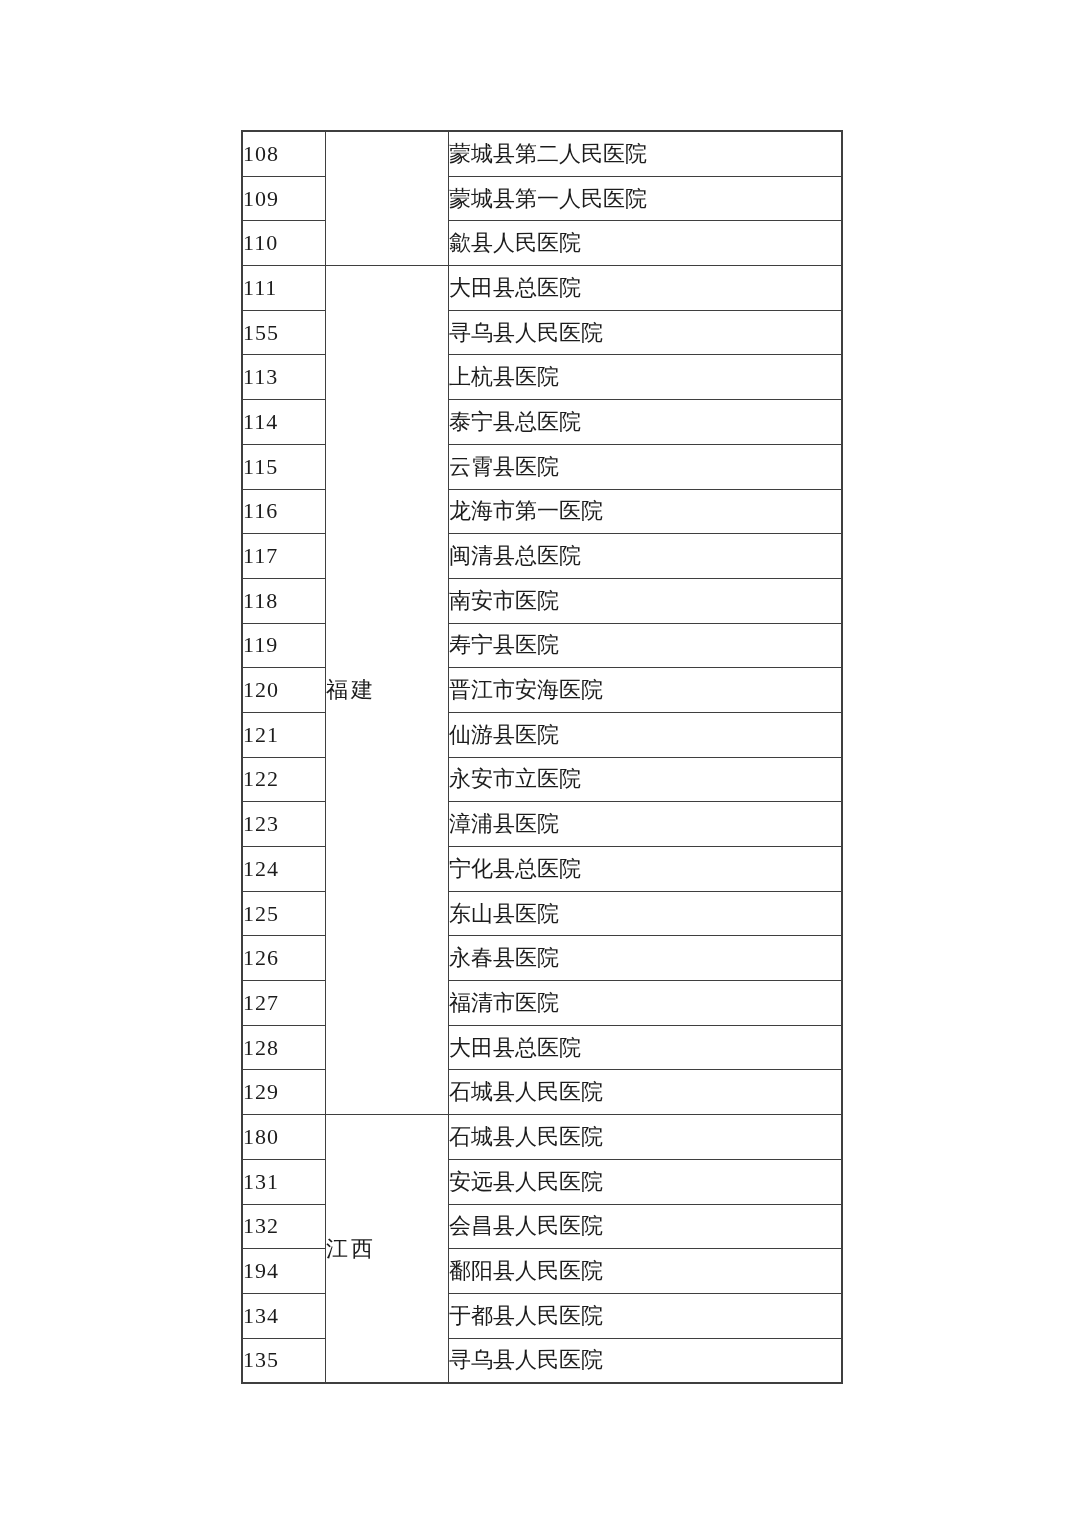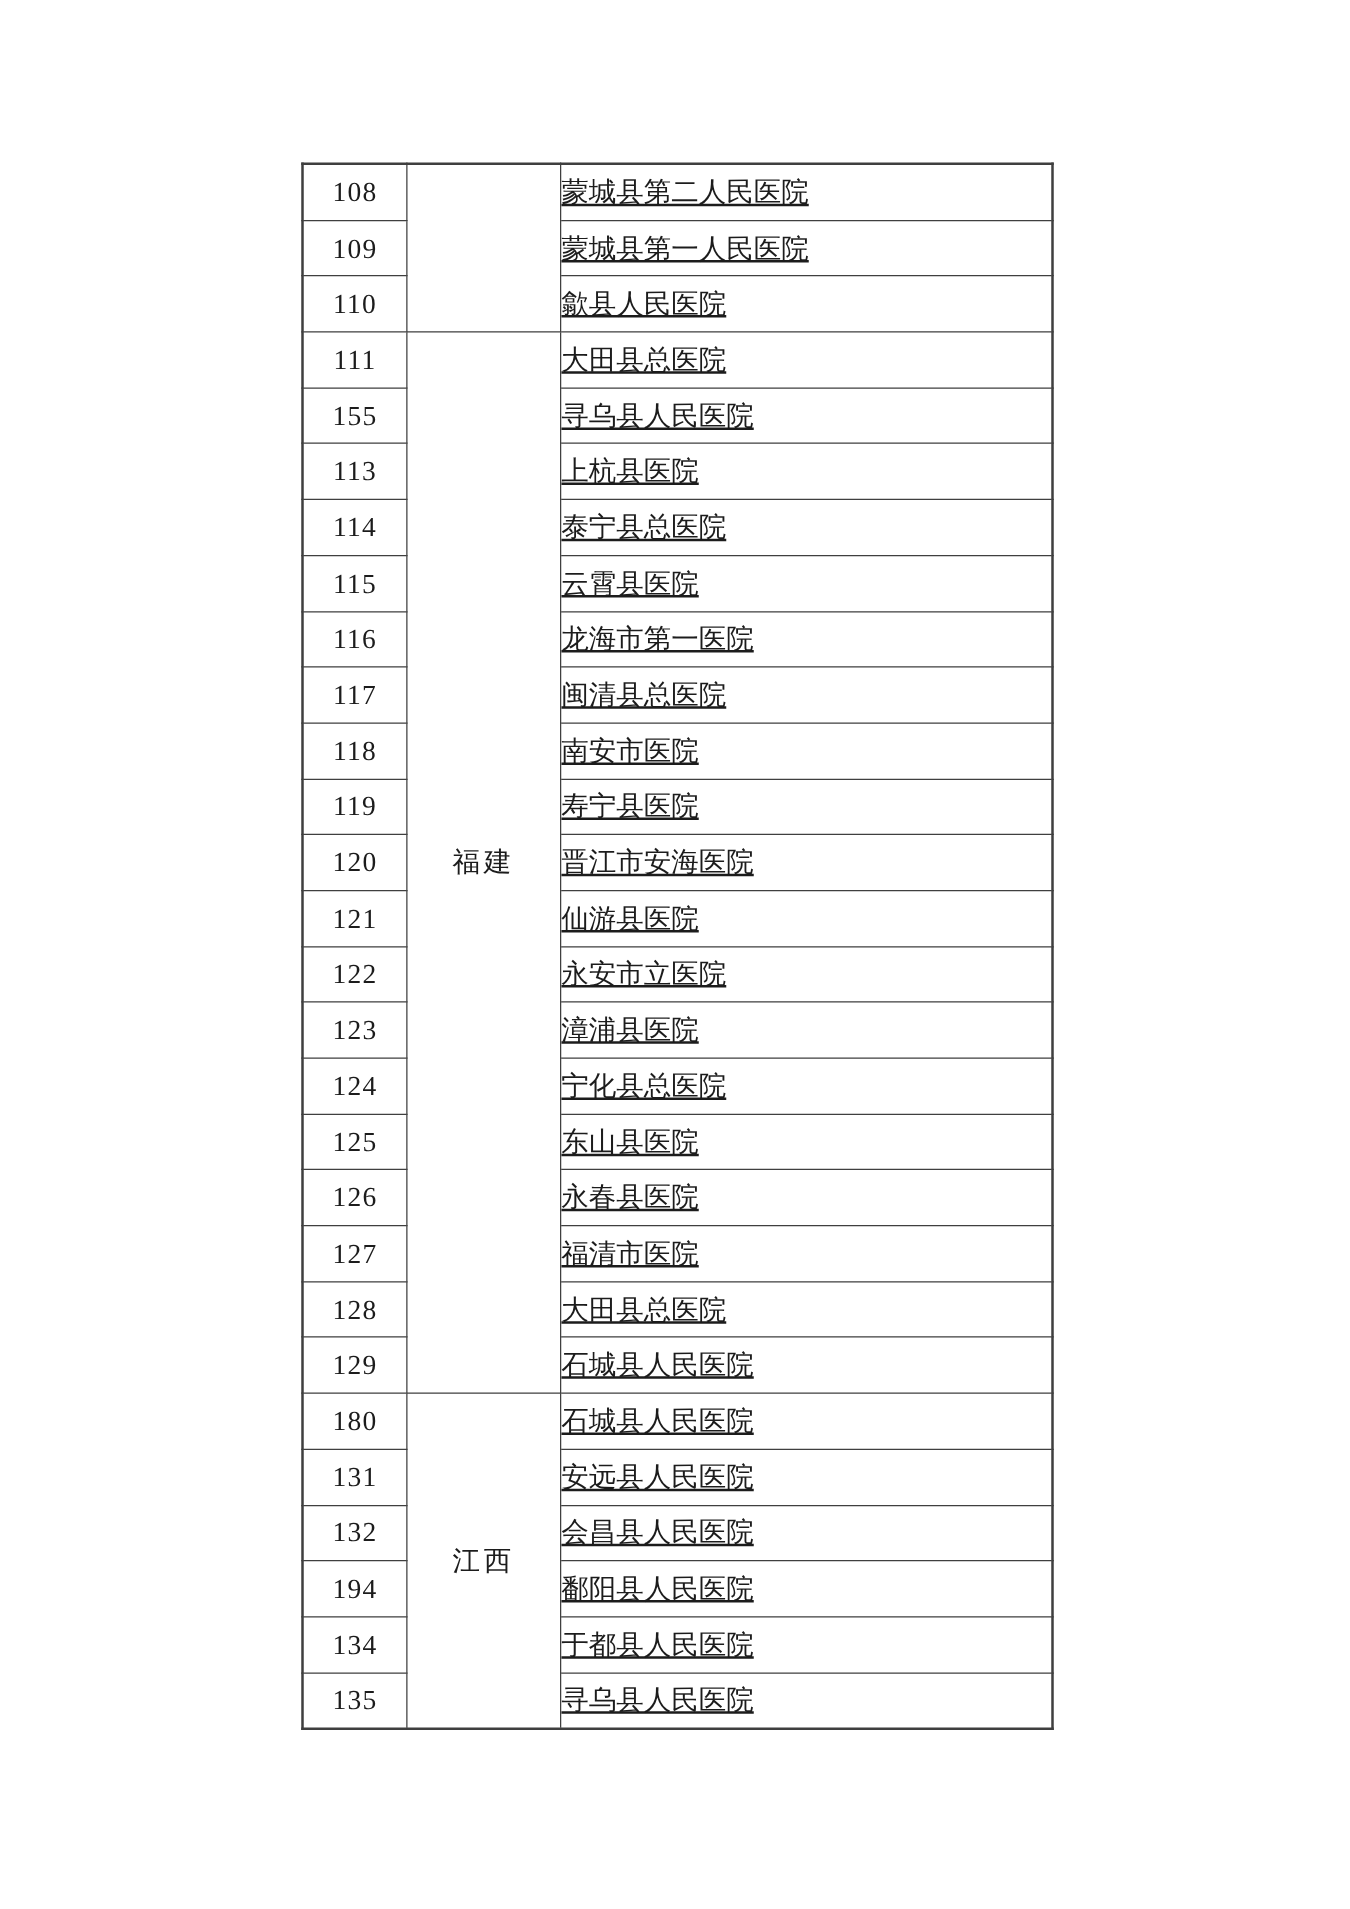--- a/index.html
+++ b/index.html
@@ -35,33 +35,31 @@
     height: 43.7px;
     font-size: 22px;
     line-height: 1;
     padding: 0;
     vertical-align: middle;
     overflow: hidden;
     white-space: nowrap;
   }
   td.cell-no {
     width: 82px;
-    text-align: center;
     letter-spacing: 1px;
   }
   td.cell-province {
     width: 122px;
-    text-align: center;
+    text-align: left;
     letter-spacing: 3px;
   }
   td.cell-hospital {
     width: 392px;
     text-align: left;
     padding-left: 11px;
-    text-decoration: underline;
   }
 </style>
 </head>
 <body>
 
 <div class="doc-table-wrap">
   <table class="hospital-table">
     <tbody>
         <tr>
           <td class="cell-no">108</td>

